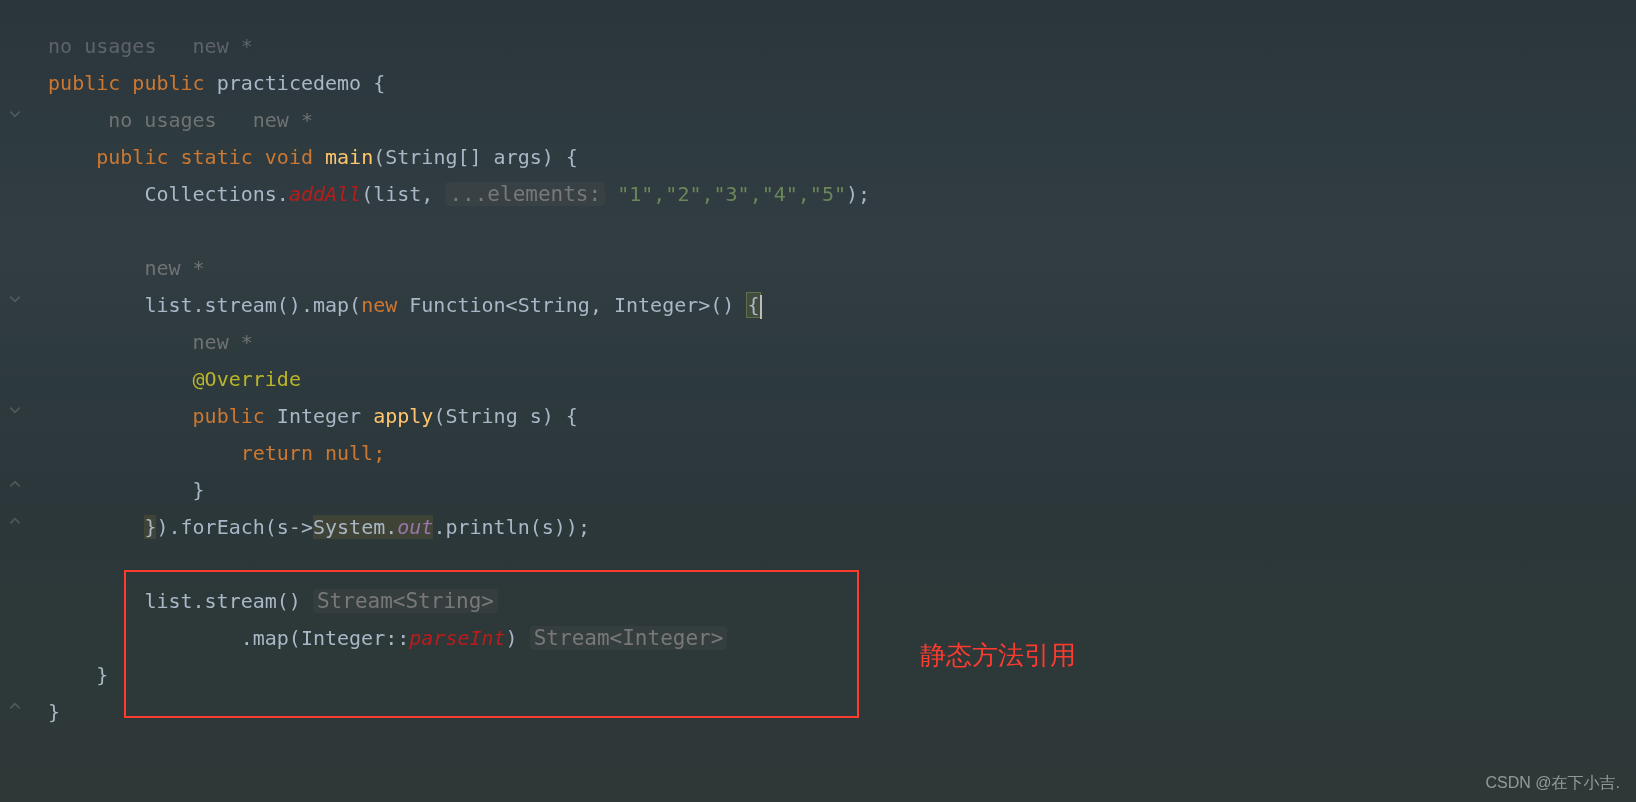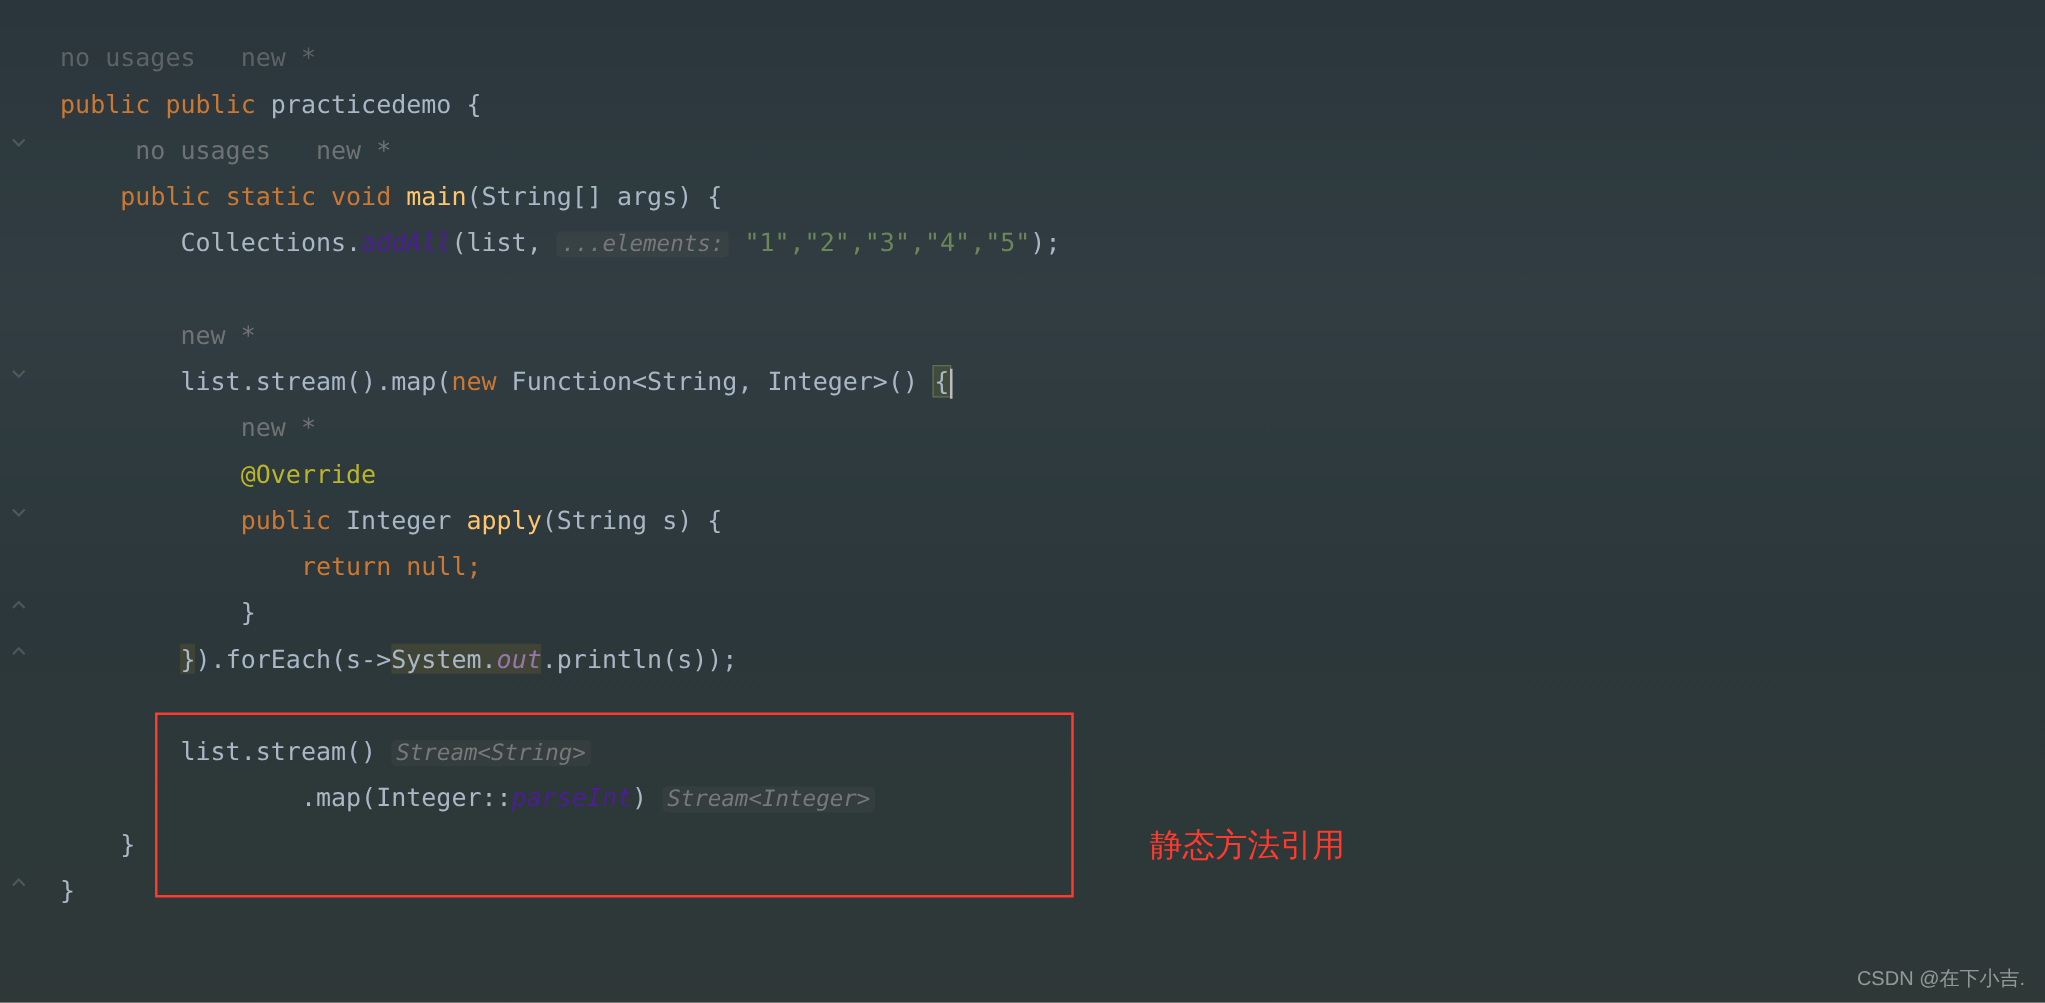--- a/index.html
+++ b/index.html
@@ -52,22 +52,22 @@
       line-height: 37px;
       white-space: pre;
       color: #a9b7c6;
     }
     .kw { color: #cc7832; }
     .method-def { color: #ffc66d; }
     .str { color: #6a8759; }
     .ann { color: #bbb529; }
     .hint { color: #808080; font-style: normal; }
     .static-field { color: #9876aa; font-style: italic; }
-    .callItalic { color: #4c1d95; font-style: italic; }
-    .inlay { color: #787878; background: rgba(80,80,80,0.25); padding: 0 4px; border-radius: 4px; font-size: 18px; font-style: italic; }
+    .callItalic { color: #b91c1c; font-style: italic; }
+    .inlay { color: #787878; background: rgba(80,80,80,0.25); padding: 0 4px; border-radius: 4px; font-size: 21px; }
     .hl-bg { background: rgba(82, 82, 50, 0.5); }
     .hl-bracket { background: rgba(70, 80, 60, 0.8); border: 1px solid #5f6f4f; }
     .caret {
       display: inline-block;
       width: 2px;
       height: 24px;
       background: #bbbbbb;
       vertical-align: middle;
       margin-left: -1px;
       animation: blink 1s infinite;
@@ -78,21 +78,20 @@
       border: 2px solid #ff3a2f;
       z-index: 2;
       pointer-events: none;
     }
     .red-label {
       position: absolute;
       color: #ff3a2f;
       font-size: 26px;
       font-family: sans-serif;
       z-index: 2;
-      margin-top: 21px;
     }
     .watermark {
       position: absolute;
       bottom: 8px;
       right: 16px;
       color: rgba(230,230,230,0.55);
       font-size: 16px;
       font-family: sans-serif;
       z-index: 3;
     }

